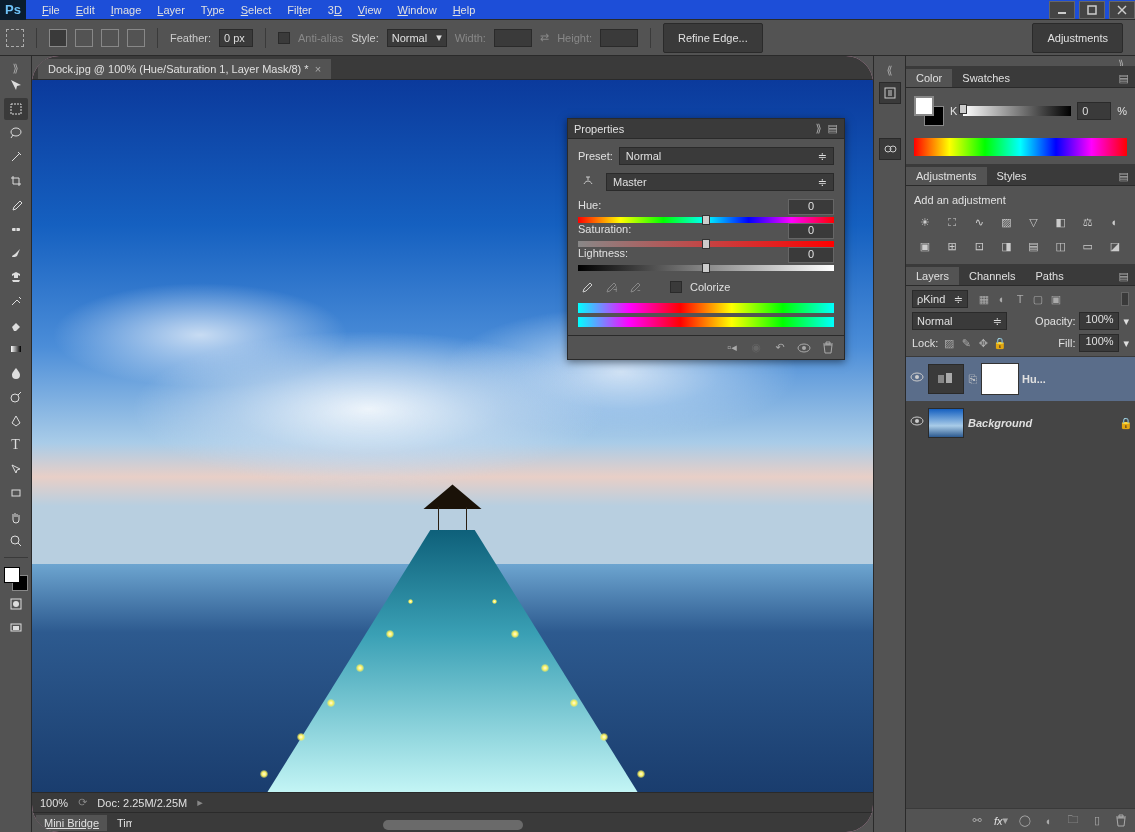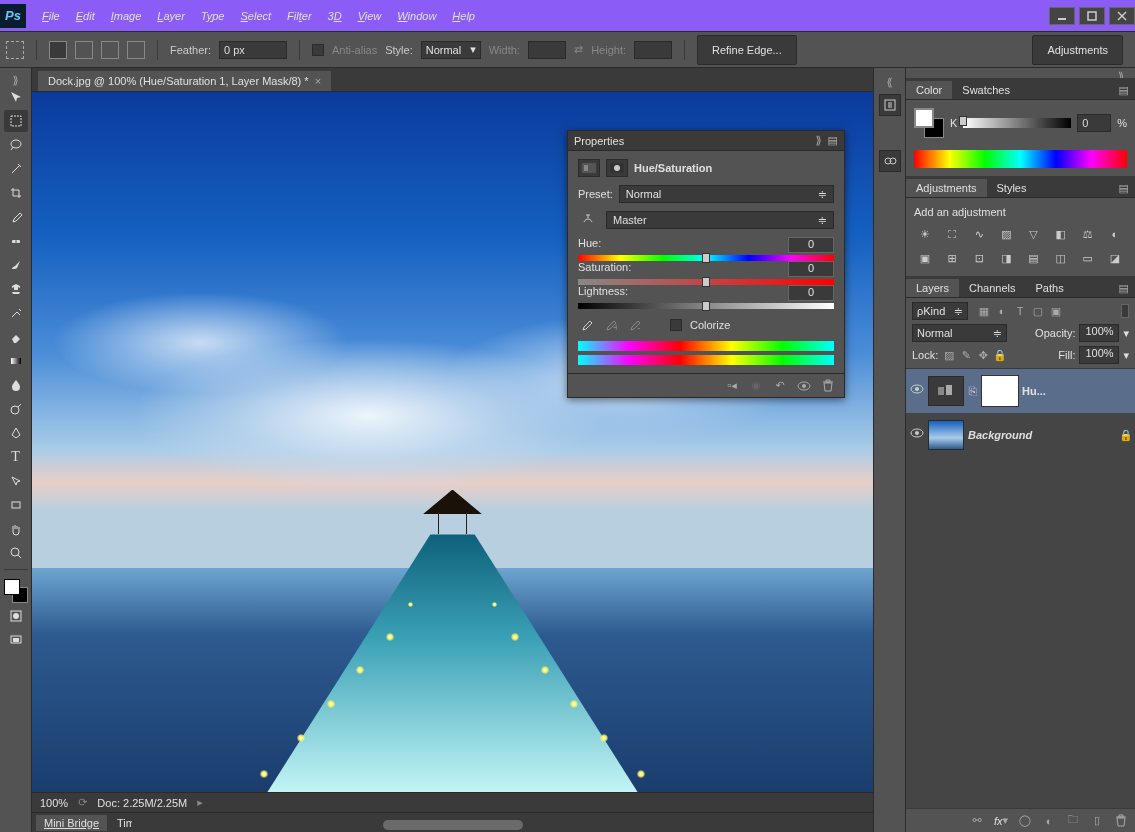--- a/index.html
+++ b/index.html
@@ -1,44 +1,44 @@
 <!DOCTYPE html>
 <html><head>
 <meta charset="utf-8">
 <style>
 * { box-sizing: border-box; margin: 0; padding: 0; font-family: Tahoma, Arial, sans-serif; font-size: 11px; color: #e0e0e0; user-select: none; }
 body { background: #535353; width: 1135px; height: 832px; overflow: hidden; display: flex; flex-direction: column; }
-.titlebar { height: 32px; background: #8b5cf6; display: flex; align-items: center; border-bottom: 1px solid #2a2a2a; font-style: italic; }
+.titlebar { height: 20px; background: #1d4ed8; display: flex; align-items: center; border-bottom: 1px solid #2a2a2a; }
 .ps-logo { width: 26px; height: 24px; background: #0a1d2e; color: #6fc3f7; font-weight: bold; font-size: 13px; display: flex; align-items: center; justify-content: center; margin-right: 8px; }
 .menu-item { padding: 4px 8px; cursor: pointer; }
 .menu-item u { text-decoration: underline; }
 .win-controls { margin-left: auto; display: flex; gap: 0; }
 .win-btn { width: 26px; height: 18px; background: #444; border: 1px solid #666; margin-left: 4px; display: flex; align-items: center; justify-content: center; cursor: pointer; }
 
 .options-bar { height: 36px; background: #535353; border-bottom: 1px solid #2a2a2a; display: flex; align-items: center; padding: 0 6px; gap: 8px; }
 .opt-icon { width: 18px; height: 18px; border: 1px dashed #aaa; cursor: pointer; }
 .opt-sep { width: 1px; height: 20px; background: #3a3a3a; margin: 0 4px; }
 .opt-label { color: #ccc; }
-.opt-input { width: 68px; height: 18px; background: #3a3a3a; border: 1px solid #2a2a2a; color: #ddd; padding: 0 4px; }
+.opt-input { width: 34px; height: 18px; background: #3a3a3a; border: 1px solid #2a2a2a; color: #ddd; padding: 0 4px; }
 .opt-select { width: 60px; height: 18px; background: #3a3a3a; border: 1px solid #2a2a2a; display: flex; align-items: center; padding: 0 4px; cursor: pointer; }
 .opt-check { width: 12px; height: 12px; background: #3a3a3a; border: 1px solid #2a2a2a; }
 .opt-btn { padding: 8px 14px; background: #3a3a3a; border: 1px solid #2a2a2a; cursor: pointer; border-radius: 2px; }
 .spacer { flex: 1; }
 .essentials { margin-right: 6px; }
 
 .main-area { flex: 1; display: flex; overflow: hidden; }
 .tool-column { width: 32px; background: #535353; border-right: 1px solid #2a2a2a; display: flex; flex-direction: column; align-items: center; padding-top: 6px; gap: 2px; }
 .tool-btn { width: 24px; height: 22px; display: flex; align-items: center; justify-content: center; cursor: pointer; border-radius: 2px; }
 .tool-btn.active { background: #3a3a3a; }
 .tool-expand { width: 28px; height: 10px; display:flex; justify-content:center; cursor:pointer; color:#aaa;}
 .color-swatch { width: 24px; height: 24px; position: relative; margin-top: 4px; cursor:pointer; }
 .color-swatch .fg { position: absolute; width: 16px; height: 16px; background: #fff; border: 1px solid #000; top: 0; left: 0; z-index:2;}
 .color-swatch .bg { position: absolute; width: 16px; height: 16px; background: #000; border: 1px solid #888; bottom: 0; right: 0; }
 
-.center-column { flex: 1; display: flex; flex-direction: column; background: #f9a8d4; position: relative; overflow: hidden; }
+.center-column { flex: 1; display: flex; flex-direction: column; background: #f9a8d4; position: relative; overflow: hidden; border-radius: 27px; }
 .doc-tabs { height: 24px; background: #3a3a3a; display: flex; align-items: flex-end; border-bottom: 1px solid #2a2a2a; padding-left: 6px; }
 .doc-tab { padding: 4px 10px; background: #535353; display: flex; align-items: center; gap: 6px; cursor: pointer; font-size: 11px; }
 .doc-tab .close { color: #aaa; cursor: pointer; }
 .canvas-area { flex: 1; position: relative; background: #2a2a2a; overflow: hidden; }
 .canvas-image { position: absolute; inset: 0; }
 .sky { position:absolute; top:0; left:0; right:0; height:68%; background: linear-gradient(to bottom, #0b3a9c 0%, #1560c0 30%, #4b8dd8 55%, #a9cce8 75%, #e8cfc7 82%, #b8cfe0 88%); }
 .clouds { position:absolute; top:15%; left:0; right:0; height:52%; background: radial-gradient(ellipse 40% 30% at 40% 60%, rgba(255,255,255,0.85) 0%, rgba(200,220,240,0.6) 40%, transparent 70%), radial-gradient(ellipse 30% 25% at 70% 50%, rgba(255,255,255,0.7) 0%, rgba(180,210,240,0.5) 40%, transparent 70%), radial-gradient(ellipse 25% 20% at 20% 40%, rgba(255,255,255,0.7) 0%, transparent 70%); }
 .sea { position:absolute; top:68%; left:0; right:0; bottom:0; background: linear-gradient(to bottom, #6da5d0 0%, #2d5a8f 30%, #1a3d6e 100%); }
 .dock { position:absolute; bottom:0; left:28%; right:28%; height:40%; }
 .dock-surface { position:absolute; bottom:0; left:0; right:0; height:92%; background: linear-gradient(to top, #c3f5f5 0%, #3aa0b5 60%, #0e607a 100%); clip-path: polygon(0% 100%, 100% 100%, 56% 0%, 44% 0%); }
@@ -355,35 +355,20 @@
       </div>
 
       <div class="properties-panel">
         <div class="panel-header">
           <span class="panel-header-title">Properties</span>
           <span style="margin-right:6px;color:#aaa;">⟫</span>
           <span style="color:#aaa;">▤</span>
         </div>
         <div class="panel-body">
           <div class="prop-row">
-            <div class="prop-icon">
-                <svg width="14" height="10">
-                  <rect width="14" height="10" fill="#555"></rect>
-                  <rect x="2" y="2" width="4" height="6" fill="#888"></rect>
-                </svg>
-              </div>
-            <div class="prop-icon">
-                <svg width="14" height="10">
-                  <rect width="14" height="10" fill="#333"></rect>
-                  <circle cx="7" cy="5" r="3" fill="#ccc"></circle>
-                </svg>
-              </div>
-            <span style="font-weight:bold;">Hue/Saturation</span>
-          </div>
-          <div class="prop-row">
             <span>Preset:</span>
             <div class="prop-dropdown">
                 <span>Normal</span>
                 <span style="margin-left:auto;">≑</span>
               </div>
           </div>
           <div class="prop-row">
             <div class="prop-icon" style="border:none;background:none;">
                 <svg width="16" height="16">
                   <path d="M3 10c2-4 6-4 8 0M7 6V3M5 3h4" stroke="#ccc" fill="none"></path>

